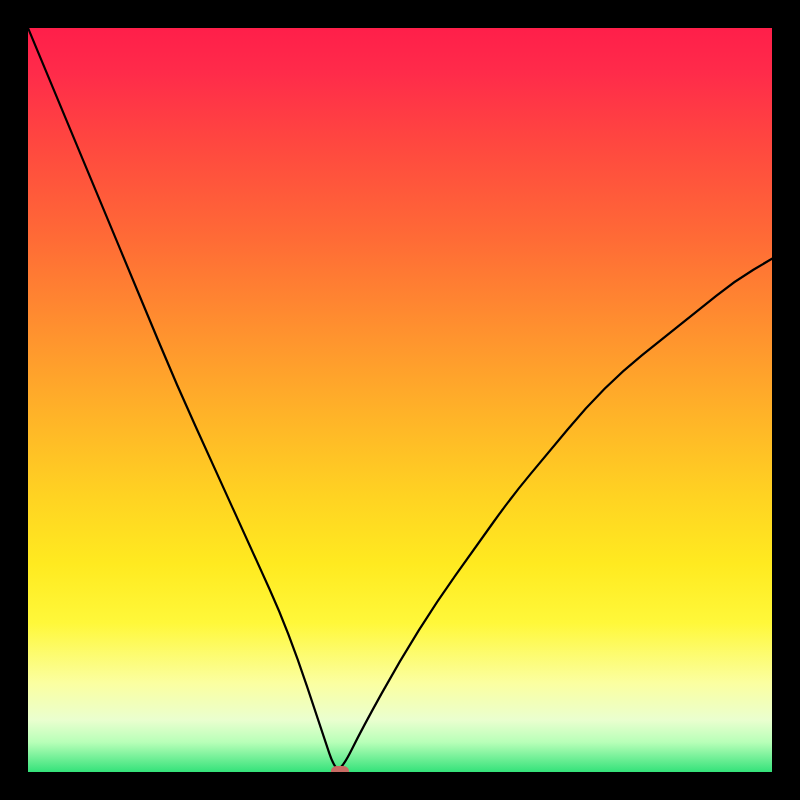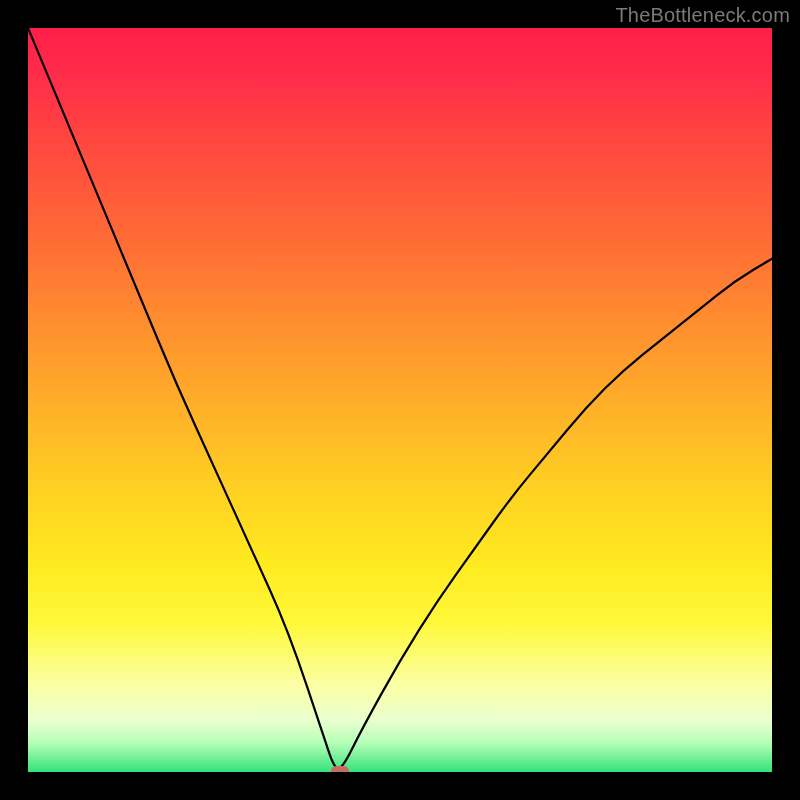--- a/index.html
+++ b/index.html
@@ -84,14 +84,13 @@
   <div class="plot-area">
     <div class="gradient-bg"></div>
 
     <svg class="curve" viewBox="0 0 744 744" preserveAspectRatio="none">
       <path d="M 0 0 Q 37.2 89.27999999999997 55.800000000000004 133.91999999999996 Q 74.4 178.55999999999995 93 223.19999999999996 Q 111.6 267.84 130.2 312.48 Q 148.8 357.12 167.4 398.04 Q 186 438.96000000000004 204.6 479.88 Q 223.2 520.8 241.79999999999998 561.72 Q 260.4 602.64 279 658.44 Q 297.6 714.24 301.32 725.4 Q 305.03999999999996 736.56 308.76 740.28 Q 312.47999999999996 744 323.64 721.6800000000001 Q 334.8 699.36 353.4 665.88 Q 372 632.4 390.6 602.64 Q 409.20000000000005 572.88 427.8 546.8399999999999 Q 446.4 520.8 465 494.76 Q 483.6 468.72 502.2 446.4 Q 520.8 424.08 539.4 401.76 Q 558 379.44 576.6 360.84 Q 595.2 342.23999999999995 613.8 327.36 Q 632.4 312.48 651 297.6 Q 669.6 282.72 688.2 267.84000000000003 Q 706.8 252.95999999999998 725.4 241.79999999999998 T 744 230.64"></path>
     </svg>
 
     <div class="marker" style="left: 312.48px; top: 744px; background: rgb(201, 107, 99);"></div>
   </div>
 
-  <div class="watermark">TheBottleneck.com</div>
 </div>
 
 </body></html>

